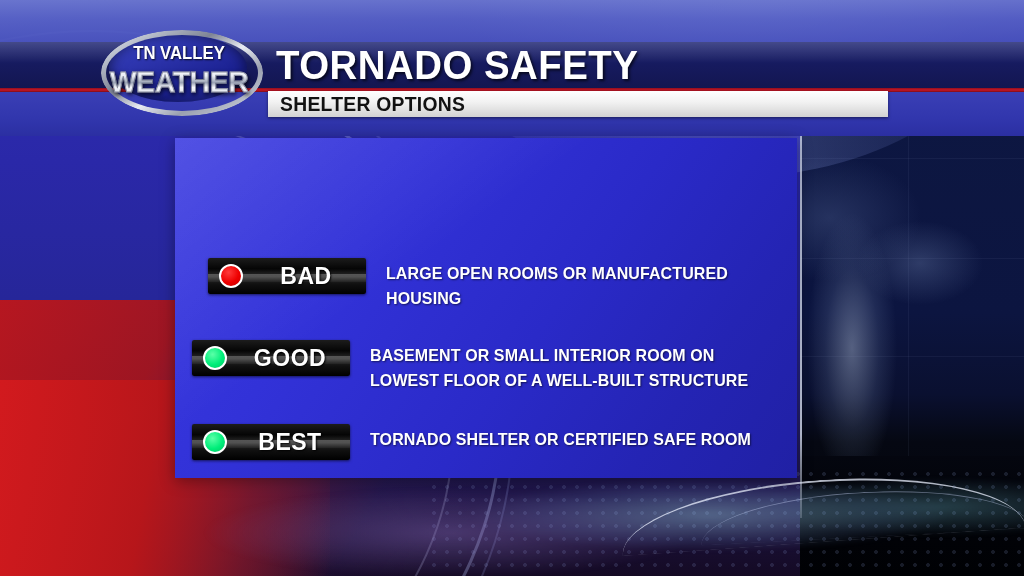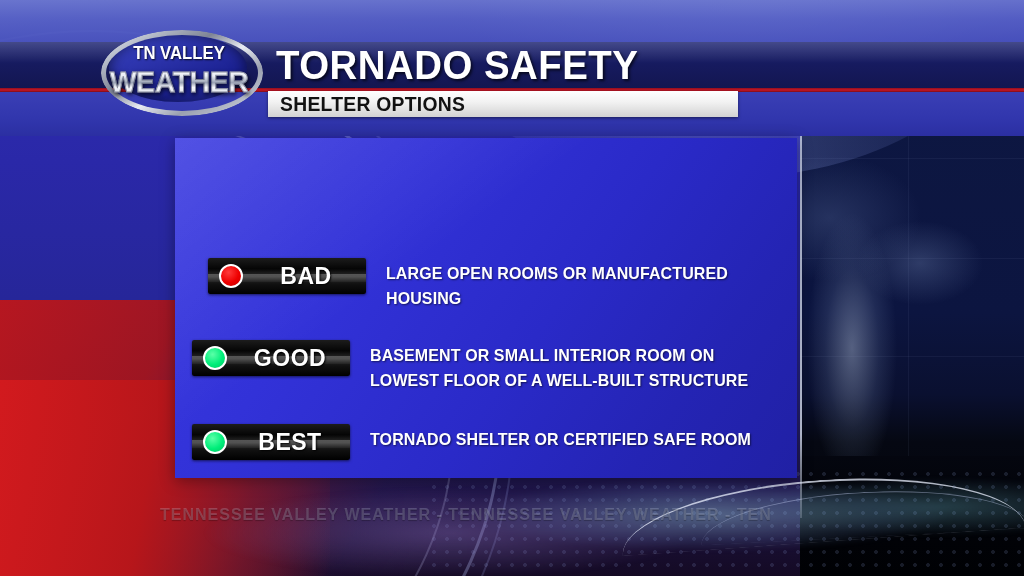--- a/index.html
+++ b/index.html
@@ -78,21 +78,21 @@
     background:linear-gradient(180deg,#8d1020 0%,#c81525 50%,#7a0d1a 100%);}
   .hdr-below{position:absolute;left:0;top:92px;width:1024px;height:44px;
     background:linear-gradient(180deg,#3a3fb5 0%,#3136ad 60%,#2b2fa2 100%);}
 
   .title{position:absolute;left:276px;top:43px;height:44px;line-height:44px;
     color:#fff;font-size:40px;font-weight:bold;letter-spacing:.5px;
     font-family:"Liberation Sans",sans-serif;
     text-shadow:2px 2px 3px rgba(0,0,0,.65);white-space:nowrap;
     transform:scaleX(.96);transform-origin:left center;}
 
-  .subbar{position:absolute;left:268px;top:91px;width:470px;height:26px;
+  .subbar{position:absolute;left:268px;top:91px;width:620px;height:26px;
     background:linear-gradient(180deg,#ffffff 0%,#f2f2f2 42%,#d2d2d2 100%);
     box-shadow:0 1px 3px rgba(0,0,0,.5);}
   .subbar-text{position:absolute;left:12px;top:0;height:26px;line-height:26px;
     color:#121212;font-size:21px;font-weight:bold;letter-spacing:.3px;
     white-space:nowrap;transform:scaleX(.92);transform-origin:left center;}
 
   
   .logo{position:absolute;left:95px;top:32px;width:168px;height:72px;}
   .logo .oval{position:absolute;left:14px;top:2px;width:138px;height:68px;border-radius:50%;
     background:linear-gradient(160deg,#3b46c8 0%,#2a31a8 40%,#1a2090 70%,#2c34b0 100%);
@@ -221,15 +221,14 @@
     <div class="row r3">
       <div class="chip">
         <div class="chip-gloss"></div>
         <div class="dot green"></div>
         <div class="chip-label">BEST</div>
       </div>
       <div class="desc">TORNADO SHELTER OR CERTIFIED SAFE ROOM</div>
     </div>
   </div>
 
-  <div class="watermark">TENNESSEE VALLEY WEATHER  -  TENNESSEE VALLEY WEATHER  -  TEN</div>
 
 </div>
 
 </body></html>

